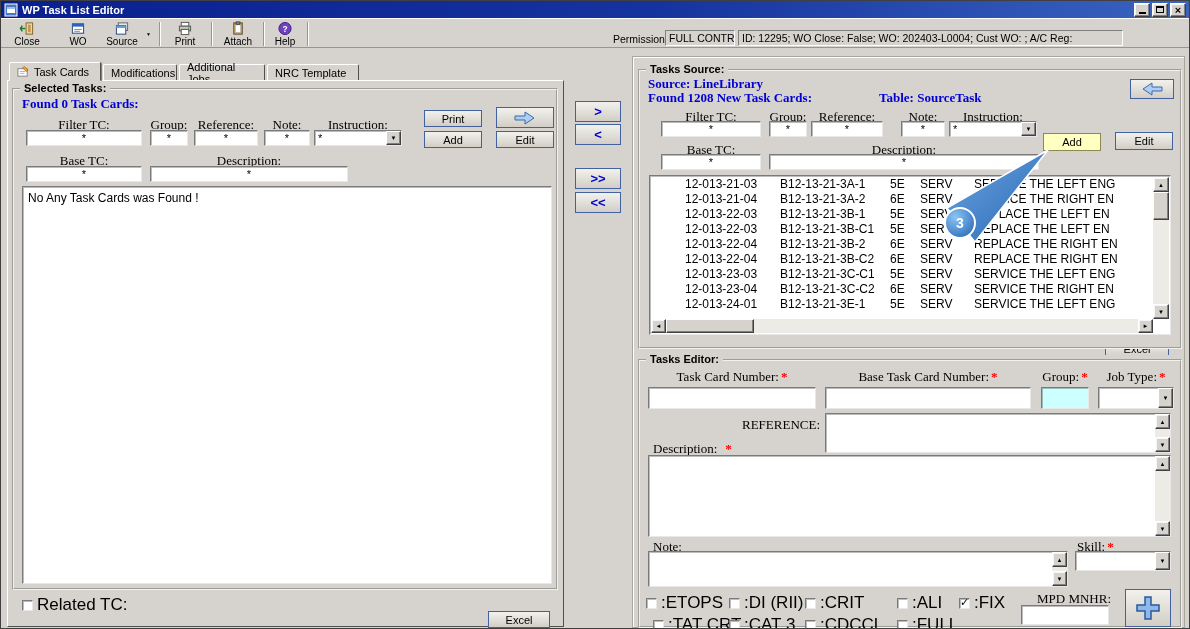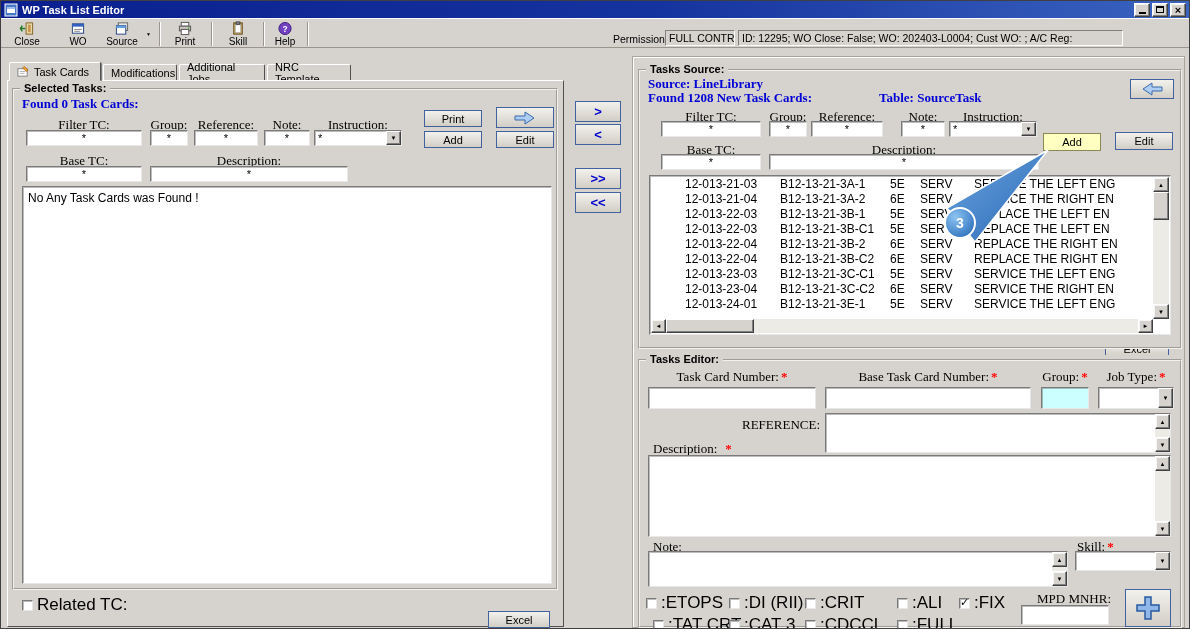--- a/index.html
+++ b/index.html
@@ -158,21 +158,21 @@
     </button>
     <span class="tsep" style="left:210px"></span>
     <button class="tbtn" style="left:216px;width:42px">
       <span class="ticon">
         <svg width="16" height="15" viewBox="0 0 16 16">
             <rect x="3.5" y="2" width="9" height="12" fill="#c8a040" stroke="#604818"></rect>
             <rect x="5" y="4" width="6" height="8.5" fill="#fff" stroke="#aaa"></rect>
             <rect x="6" y="1" width="4" height="2.5" fill="#8a8a9a" stroke="#444"></rect>
           </svg>
       </span>
-      <span class="tlabel">Skill</span>
+      <span class="tlabel">Attach</span>
     </button>
     <span class="tsep" style="left:262px"></span>
     <button class="tbtn" style="left:266px;width:36px">
       <span class="ticon">
         <svg width="16" height="15" viewBox="0 0 16 16">
             <circle cx="8" cy="8" r="6.5" fill="#7040c0" stroke="#402080"></circle>
             <text x="8" y="11.5" text-anchor="middle" font-size="9" font-weight="bold" fill="#fff" font-family="sans-serif">?</text>
           </svg>
       </span>
       <span class="tlabel">Help</span>
@@ -192,21 +192,21 @@
       <path d="M8 1.5 l4 4 -2 1.5 -4 -4 z" fill="#f0a030" stroke="#a06010" stroke-width="0.7"></path>
     </svg>
     <span>Task Cards</span>
   </div>
   <div class="tab" style="left:102px;width:74px">
     <span>Modifications</span>
   </div>
   <div class="tab" style="left:178px;width:86px">
     <span>Additional Jobs</span>
   </div>
-  <div class="tab" style="left:266px;width:84px">
+  <div class="tab" style="left:266px;width:92px">
     <span>NRC Template</span>
   </div>
 
   <div class="tabpage">
 
     <div class="groupbox" style="left:4px;top:7px;width:546px;height:502px">
       <span class="gblabel">Selected Tasks:</span>
 
       <span class="lbl bluebold" style="left:8px;top:6px">Found 0 Task Cards:</span>
 

